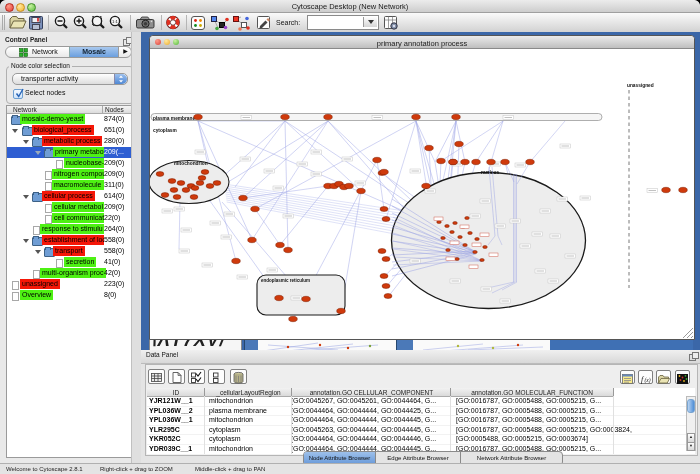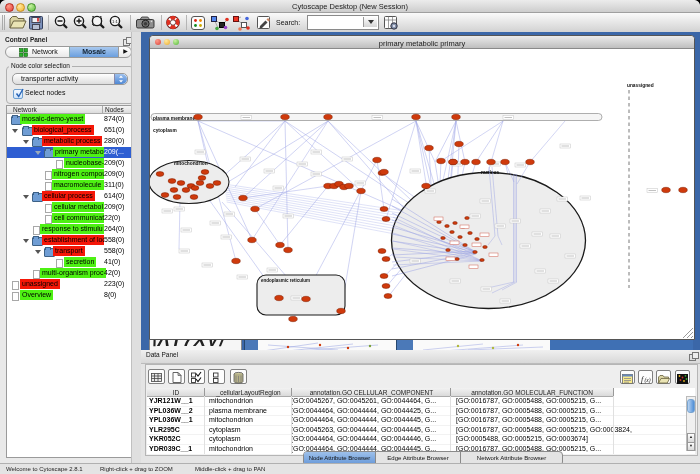--- a/index.html
+++ b/index.html
@@ -61,21 +61,21 @@
   #status{left:0;top:463px;width:700px;height:11px;background:#e4e4e4;border-top:1px solid #b0b0b0;font-size:6px;color:#222;}
 </style>
 </head>
 <body>
 <div id="win">
 
   <div id="titlebar" class="abs">
     <div class="abs tl" style="left:5px;background:radial-gradient(circle at 35% 30%,#ff9a8a,#e33e32);border:0.5px solid #b5281e;"></div>
     <div class="abs tl" style="left:16px;background:radial-gradient(circle at 35% 30%,#ffe9a0,#f5b32c);border:0.5px solid #c98d1d;"></div>
     <div class="abs tl" style="left:27px;background:radial-gradient(circle at 35% 30%,#c8f2a0,#57ba3a);border:0.5px solid #3f8c28;"></div>
-    <div class="abs" id="title">Cytoscape Desktop (New Session)</div>
+    <div class="abs" id="title">Cytoscape Desktop (New Network)</div>
   </div>
 
   <div id="toolbar" class="abs">
     <div class="abs" style="left:2px;top:2px;width:1px;height:15px;border-left:1px solid #aaa;border-right:1px solid #aaa;"></div>
     <div id="tb-icons" class="abs" style="left:0;top:0;width:700px;height:19px;">
     <svg width="700" height="19" viewBox="0 0 700 19">
 
       <path d="M10 15 v-9 l2.5-2.5 h4 l1.5 2 h6 v3" fill="#d9d3a2" stroke="#6b6340" stroke-width="1"></path>
       <path d="M10 15 l3.5-7 h12.5 l-3 7 z" fill="#eae4b4" stroke="#6b6340" stroke-width="1"></path>
 
@@ -347,21 +347,21 @@
             <circle cx="105" cy="4" r="1.2" fill="#cf3a0c"></circle>
           </svg>
       </div>
       <div class="abs" style="left:409px;top:0;width:143px;height:12px;background:#3f70b4;border-top:1px solid #26476e;"></div>
     </div>
     <div id="frame" class="abs">
       <div id="frametitle" class="abs">
         <div class="abs ftl" style="left:5px;background:radial-gradient(circle at 35% 30%,#ff9a8a,#d84238);"></div>
         <div class="abs ftl" style="left:14px;background:radial-gradient(circle at 35% 30%,#ffe9a0,#eeab2a);"></div>
         <div class="abs ftl" style="left:23px;background:radial-gradient(circle at 35% 30%,#c8f2a0,#55b53a);"></div>
-        <div class="abs" id="ftext">primary metabolic primary</div>
+        <div class="abs" id="ftext">primary annotation process</div>
       </div>
       <div class="abs" id="canvas" style="left:0;top:13px;width:544px;height:290px;background:#fff;overflow:hidden;"><svg width="544" height="290" viewBox="0 0 544 290">
 <line x1="48" y1="72" x2="60" y2="125" stroke="#a2aae8" stroke-width="0.6" opacity="0.85"></line>
 <line x1="135" y1="72" x2="70" y2="130" stroke="#a2aae8" stroke-width="0.6" opacity="0.85"></line>
 <line x1="178" y1="72" x2="78" y2="133" stroke="#a2aae8" stroke-width="0.6" opacity="0.85"></line>
 <line x1="135" y1="72" x2="85" y2="138" stroke="#a2aae8" stroke-width="0.6" opacity="0.85"></line>
 <line x1="135" y1="72" x2="280" y2="168" stroke="#a2aae8" stroke-width="0.6" opacity="0.85"></line>
 <line x1="178" y1="72" x2="283" y2="172" stroke="#a2aae8" stroke-width="0.6" opacity="0.85"></line>
 <line x1="266" y1="72" x2="288" y2="170" stroke="#a2aae8" stroke-width="0.6" opacity="0.85"></line>
 <line x1="306" y1="72" x2="292" y2="174" stroke="#a2aae8" stroke-width="0.6" opacity="0.85"></line>

